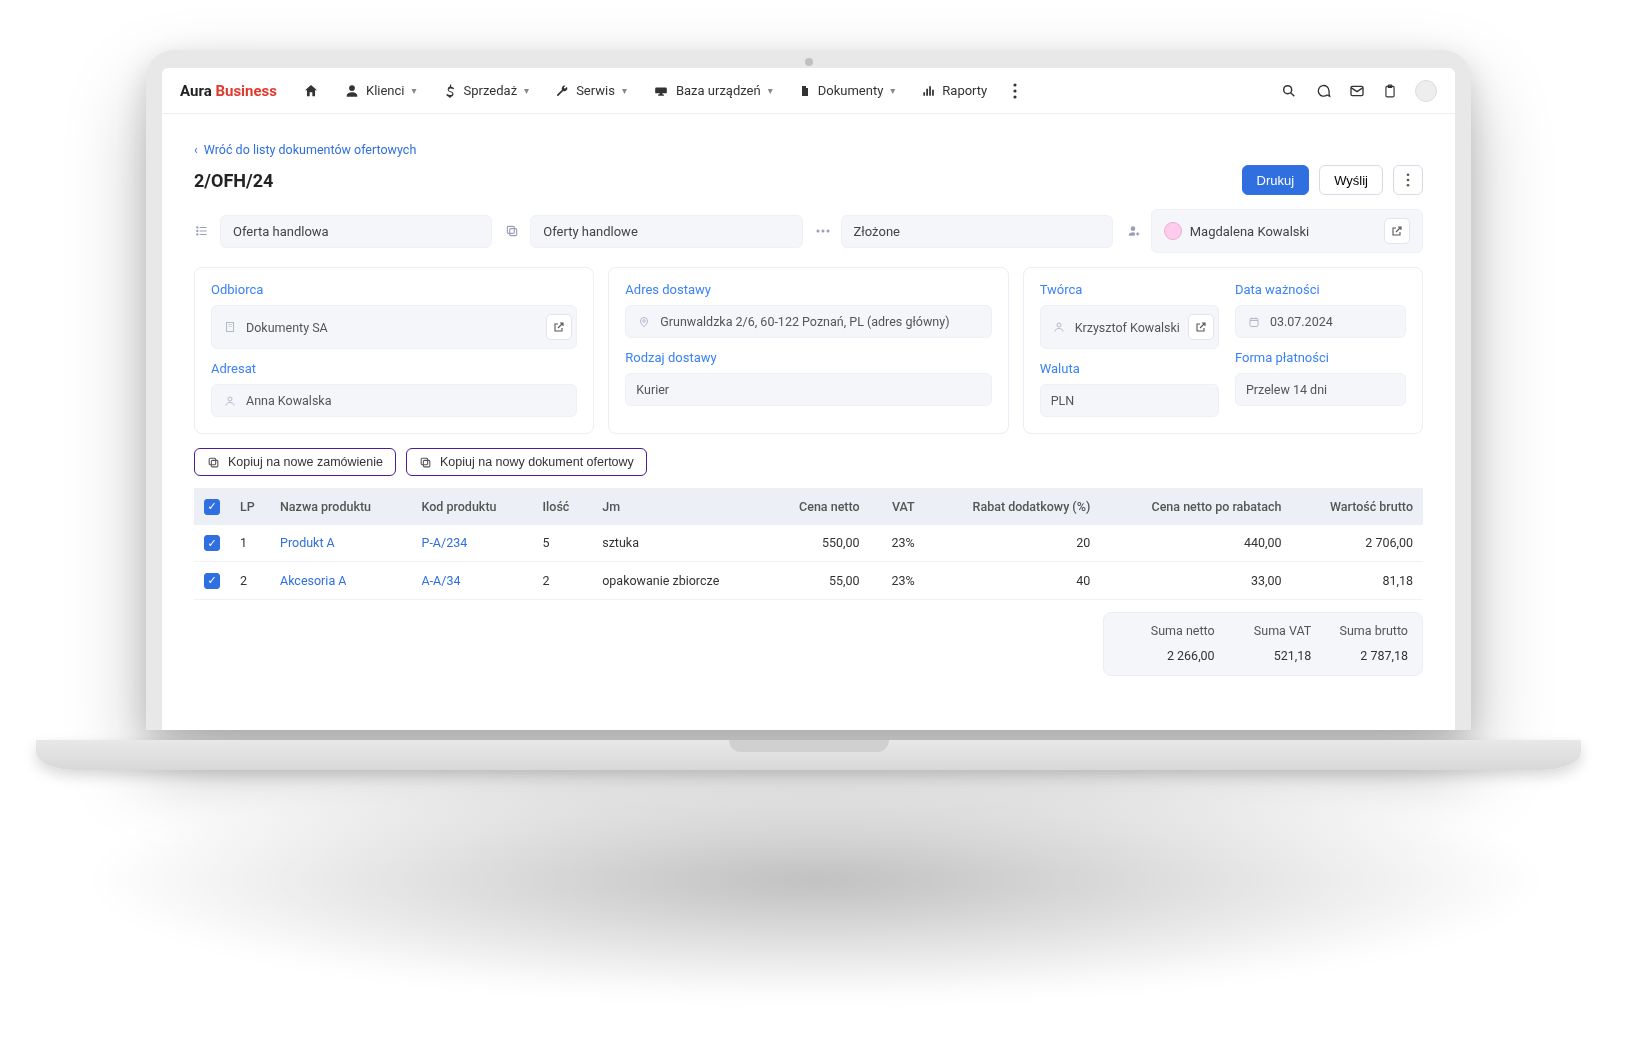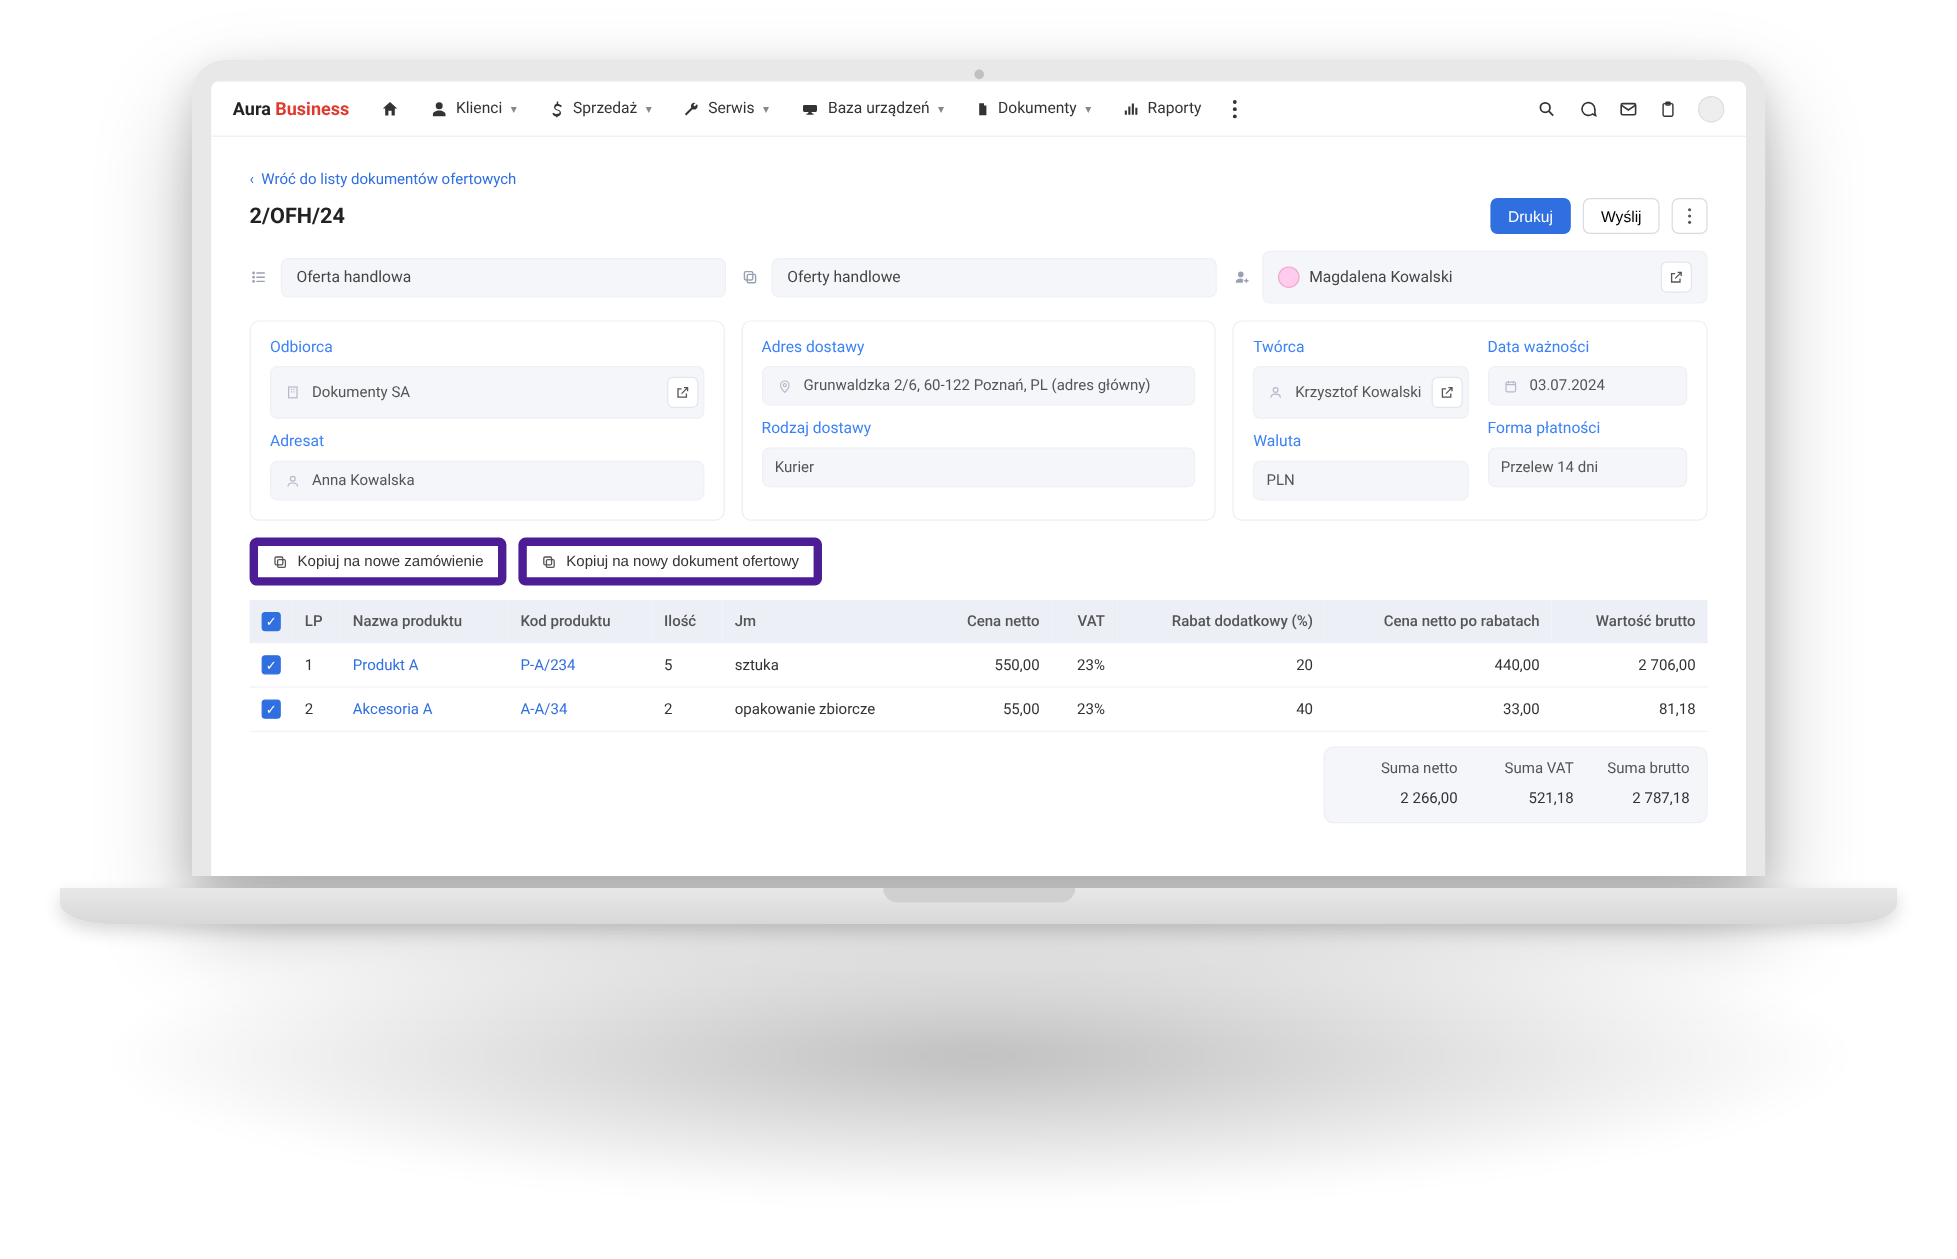--- a/index.html
+++ b/index.html
@@ -7,21 +7,21 @@
     font-family: -apple-system, BlinkMacSystemFont, "Segoe UI", Roboto, Arial, sans-serif;
     background: #fff;
     width: 1631px;
     height: 1049px;
     position: relative;
   }
 
   
   .laptop-wrap {
     position:absolute;
-    left:50px; right:50px;
+    left:36px; right:50px;
     top:10px;
     height:720px;
   }
   .laptop-screen-bezel {
     position:absolute;
     left:110px; right:110px;
     top:40px; bottom:0;
     background:#e8e8e8;
     border-radius:28px 28px 0 0;
     padding:18px 16px 0 16px;
@@ -108,21 +108,21 @@
   .panel-2 { flex:1.0; }
   .panel-3 { flex:1.0; display:flex; gap:16px; }
   .panel-3 > div { flex:1; }
   .plabel { font-size:13px; color:#3b82f6; margin-bottom:8px; }
   .pinput { background:#f4f6fa; border:1px solid #eef0f6; border-radius:6px; padding:8px 10px; font-size:12.5px; color:#555; display:flex; align-items:center; gap:8px; }
   .pinput.withbtn { padding-right:4px; }
   .open-btn { margin-left:auto; width:26px;height:26px;display:flex;align-items:center;justify-content:center;border:1px solid #e2e5ef;border-radius:5px;background:#fff;cursor:pointer;color:#555; }
   .sec { margin-top:12px; }
 
   .copy-row { display:flex; gap:10px; margin-top:14px; }
-  .chip-btn { border:7px solid #4c1d95; border-radius:6px; background:#fff; padding:6px 12px; font-size:12.5px; display:flex;align-items:center;gap:8px;cursor:pointer;color:#333; }
+  .chip-btn { border:1px solid #4c1d95; border-radius:6px; background:#fff; padding:6px 12px; font-size:12.5px; display:flex;align-items:center;gap:8px;cursor:pointer;color:#333; }
 
   
   table { width:100%; border-collapse:collapse; margin-top:12px; font-size:12.5px; color:#333; }
   thead th { background:#eceff6; text-align:left; font-weight:500; color:#555; padding:10px 10px; }
   thead th.r { text-align:right; }
   tbody td { padding:10px 10px; border-bottom:1px solid #f0f2f8; }
   tbody td.r { text-align:right; }
   .chk { width:16px;height:16px;border:1.5px solid #2f6fe0;border-radius:3px;background:#2f6fe0;color:#fff;display:inline-flex;align-items:center;justify-content:center;font-size:11px; }
   .link-cell { color:#2f6fe0; cursor:pointer; }
 
@@ -269,20 +269,32 @@
             </div>
             <div class="meta-field">
               <span class="mini-icon">
                   <svg width="14" height="14" viewBox="0 0 24 24" fill="none" stroke="#9aa0b4" stroke-width="2">
                     <rect x="8" y="8" width="12" height="12" rx="2"></rect>
                     <rect x="4" y="4" width="12" height="12" rx="2"></rect>
                   </svg>
                 </span>
               <div class="meta-input">
                   <span>Oferty handlowe</span>
+                </div>
+            </div>
+            <div class="meta-field">
+              <span class="mini-icon">
+                  <svg width="14" height="6" viewBox="0 0 14 6" fill="#9aa0b4">
+                    <circle cx="2" cy="3" r="1.5"></circle>
+                    <circle cx="7" cy="3" r="1.5"></circle>
+                    <circle cx="12" cy="3" r="1.5"></circle>
+                  </svg>
+                </span>
+              <div class="meta-input">
+                  <span>Złożone</span>
                 </div>
             </div>
             <div class="meta-field">
               <span class="mini-icon">
                   <svg width="14" height="14" viewBox="0 0 24 24" fill="#9aa0b4">
                     <path d="M12 12a4 4 0 100-8 4 4 0 000 8zm0 2c-4 0-7 2-7 4v2h10v-2c0-.8.4-1.6 1-2.3A10 10 0 0012 14zm7 2v-2h2v2h2v2h-2v2h-2v-2h-2v-2h2z"></path>
                   </svg>
                 </span>
               <div class="meta-input">
                 <span class="mini-avatar"></span>

